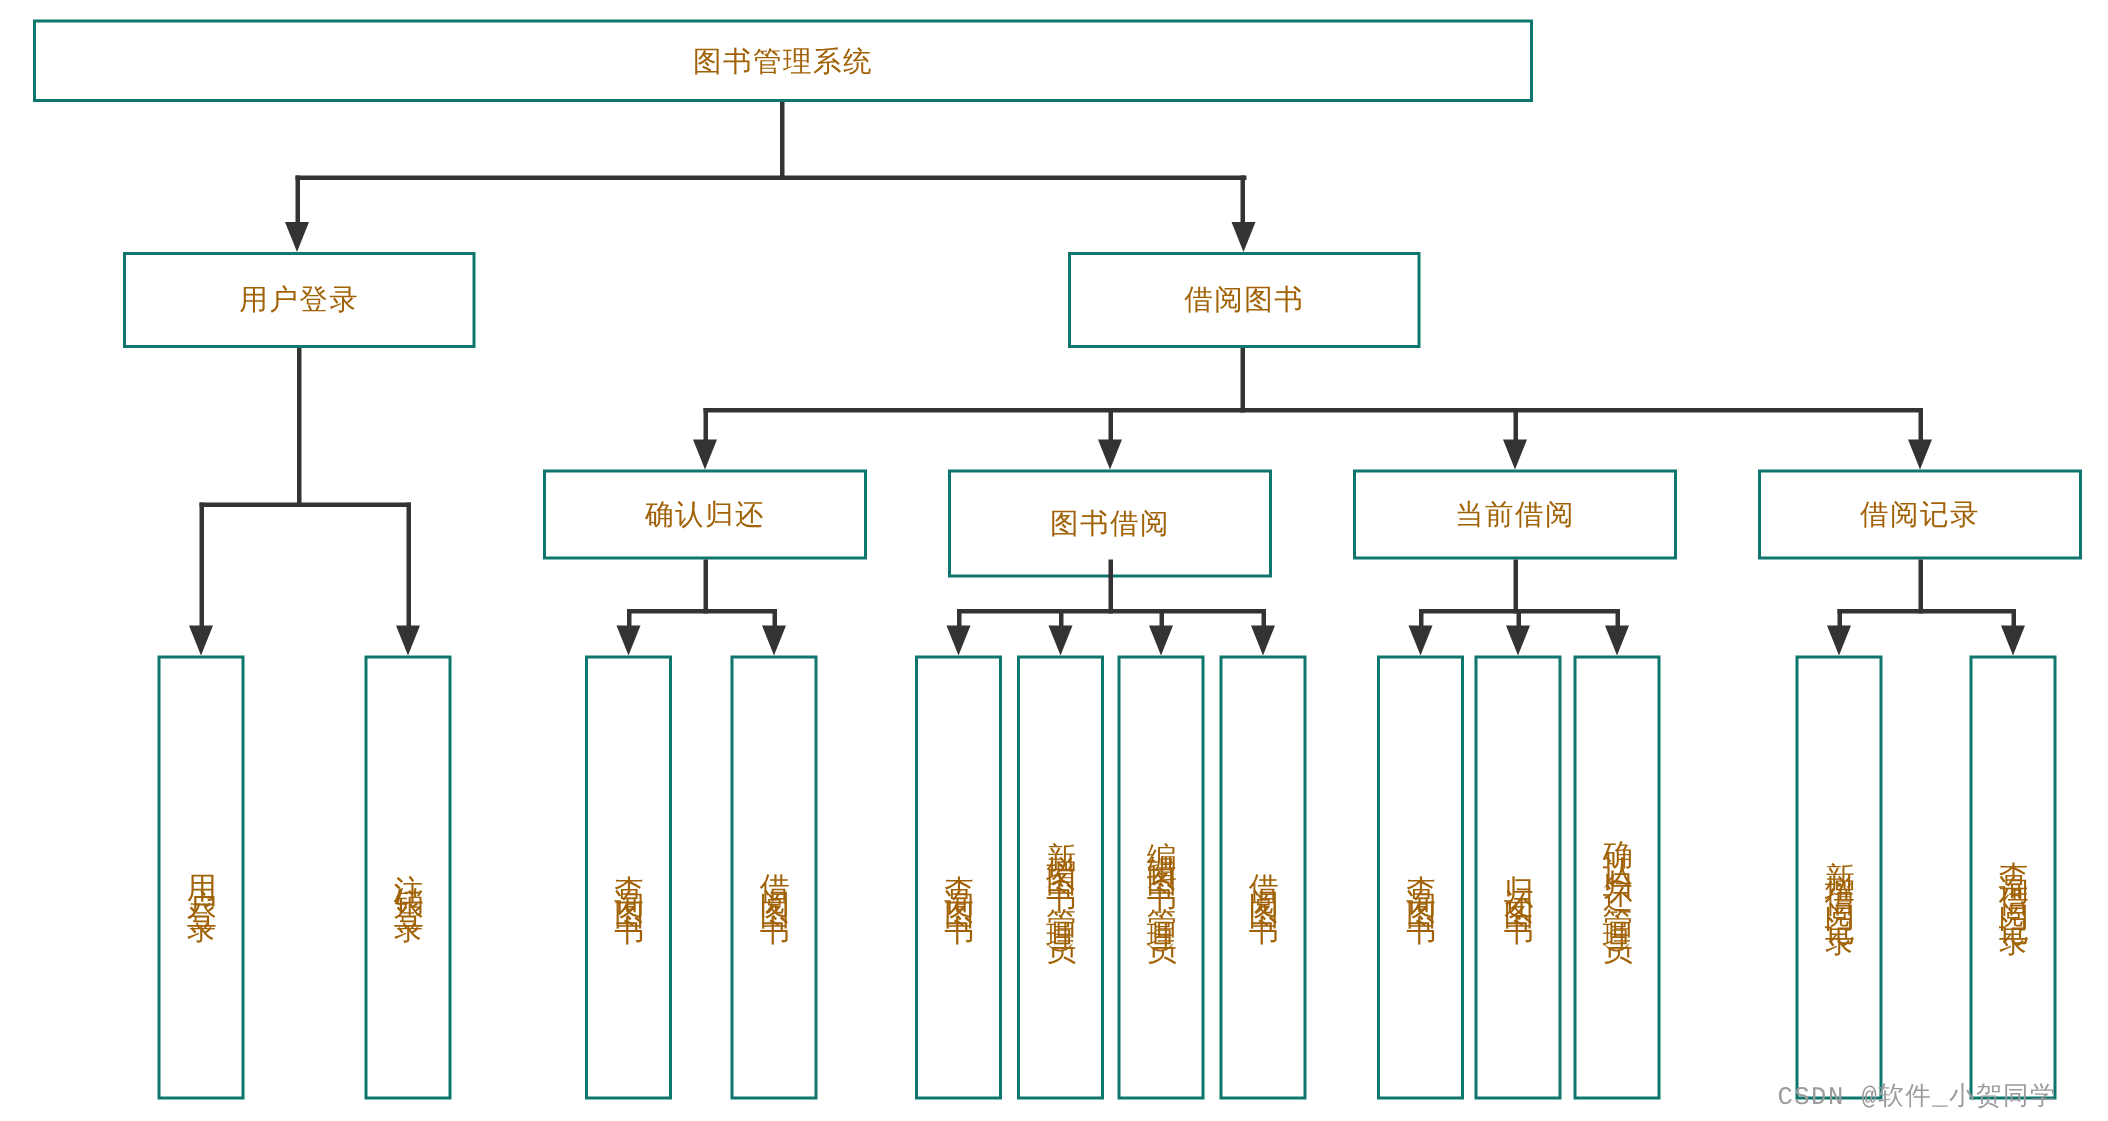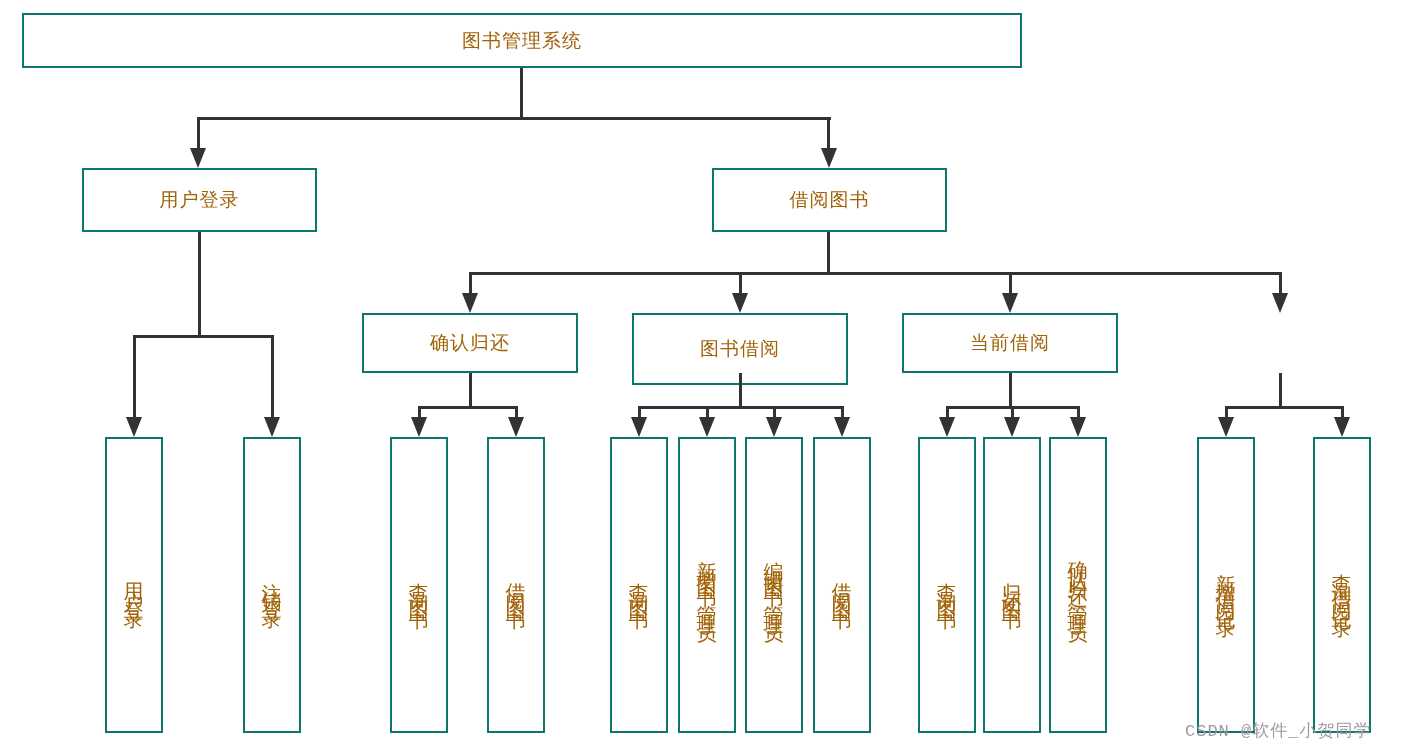--- a/index.html
+++ b/index.html
@@ -61,20 +61,21 @@
   <div class="box" style="left:82px; top:168px; width:235px; height:64px;">用户登录</div>
 
   <div class="box" style="left:712px; top:168px; width:235px; height:64px;">借阅图书</div>
 
   <div class="box" style="left:362px; top:313px; width:216px; height:60px;">确认归还</div>
 
   <div class="box" style="left:632px; top:313px; width:216px; height:72px;">图书借阅</div>
 
   <div class="box" style="left:902px; top:313px; width:216px; height:60px;">当前借阅</div>
 
+  <div class="box" style="left:1172px; top:313px; width:216px; height:60px;">借阅记录</div>
 
   <div class="box leaf" style="left:105px; top:437px; width:58px; height:296px;">用户登录</div>
   <div class="box leaf" style="left:243px; top:437px; width:58px; height:296px;">注销登录</div>
 
   <div class="box leaf" style="left:390px; top:437px; width:58px; height:296px;">查询图书</div>
   <div class="box leaf" style="left:487px; top:437px; width:58px; height:296px;">借阅图书</div>
 
   <div class="box leaf" style="left:610px; top:437px; width:58px; height:296px;">查询图书</div>
   <div class="box leaf" style="left:678px; top:437px; width:58px; height:296px;">新增图书（管理员）</div>
   <div class="box leaf" style="left:745px; top:437px; width:58px; height:296px;">编辑图书（管理员）</div>

